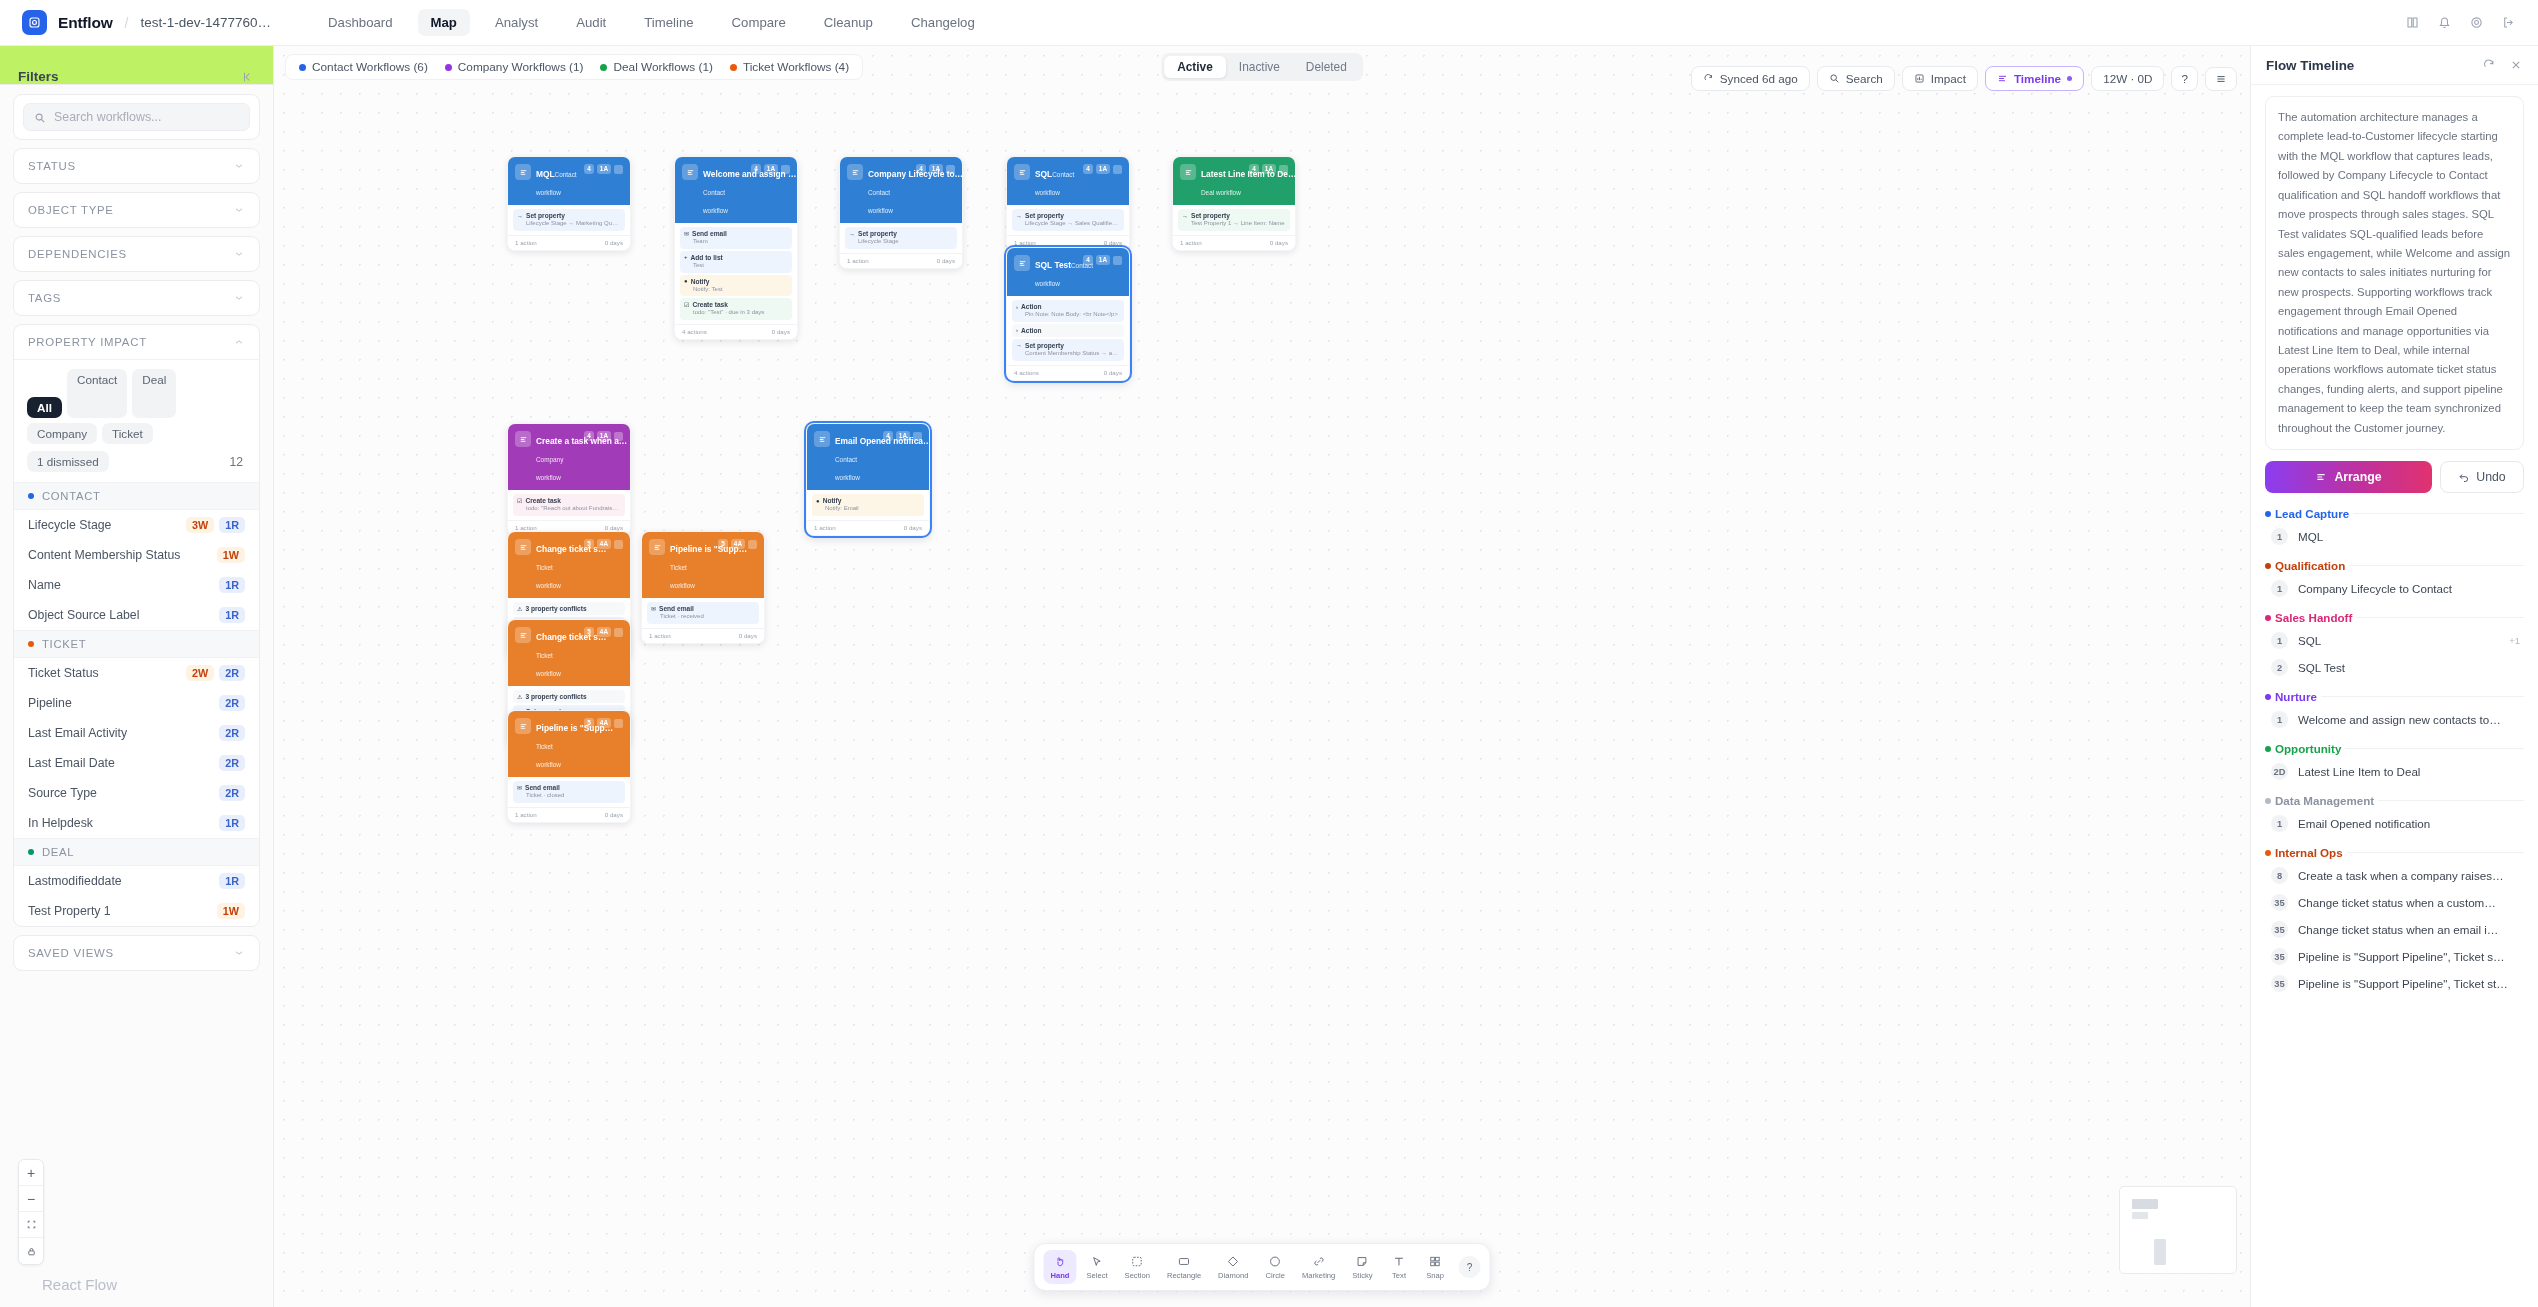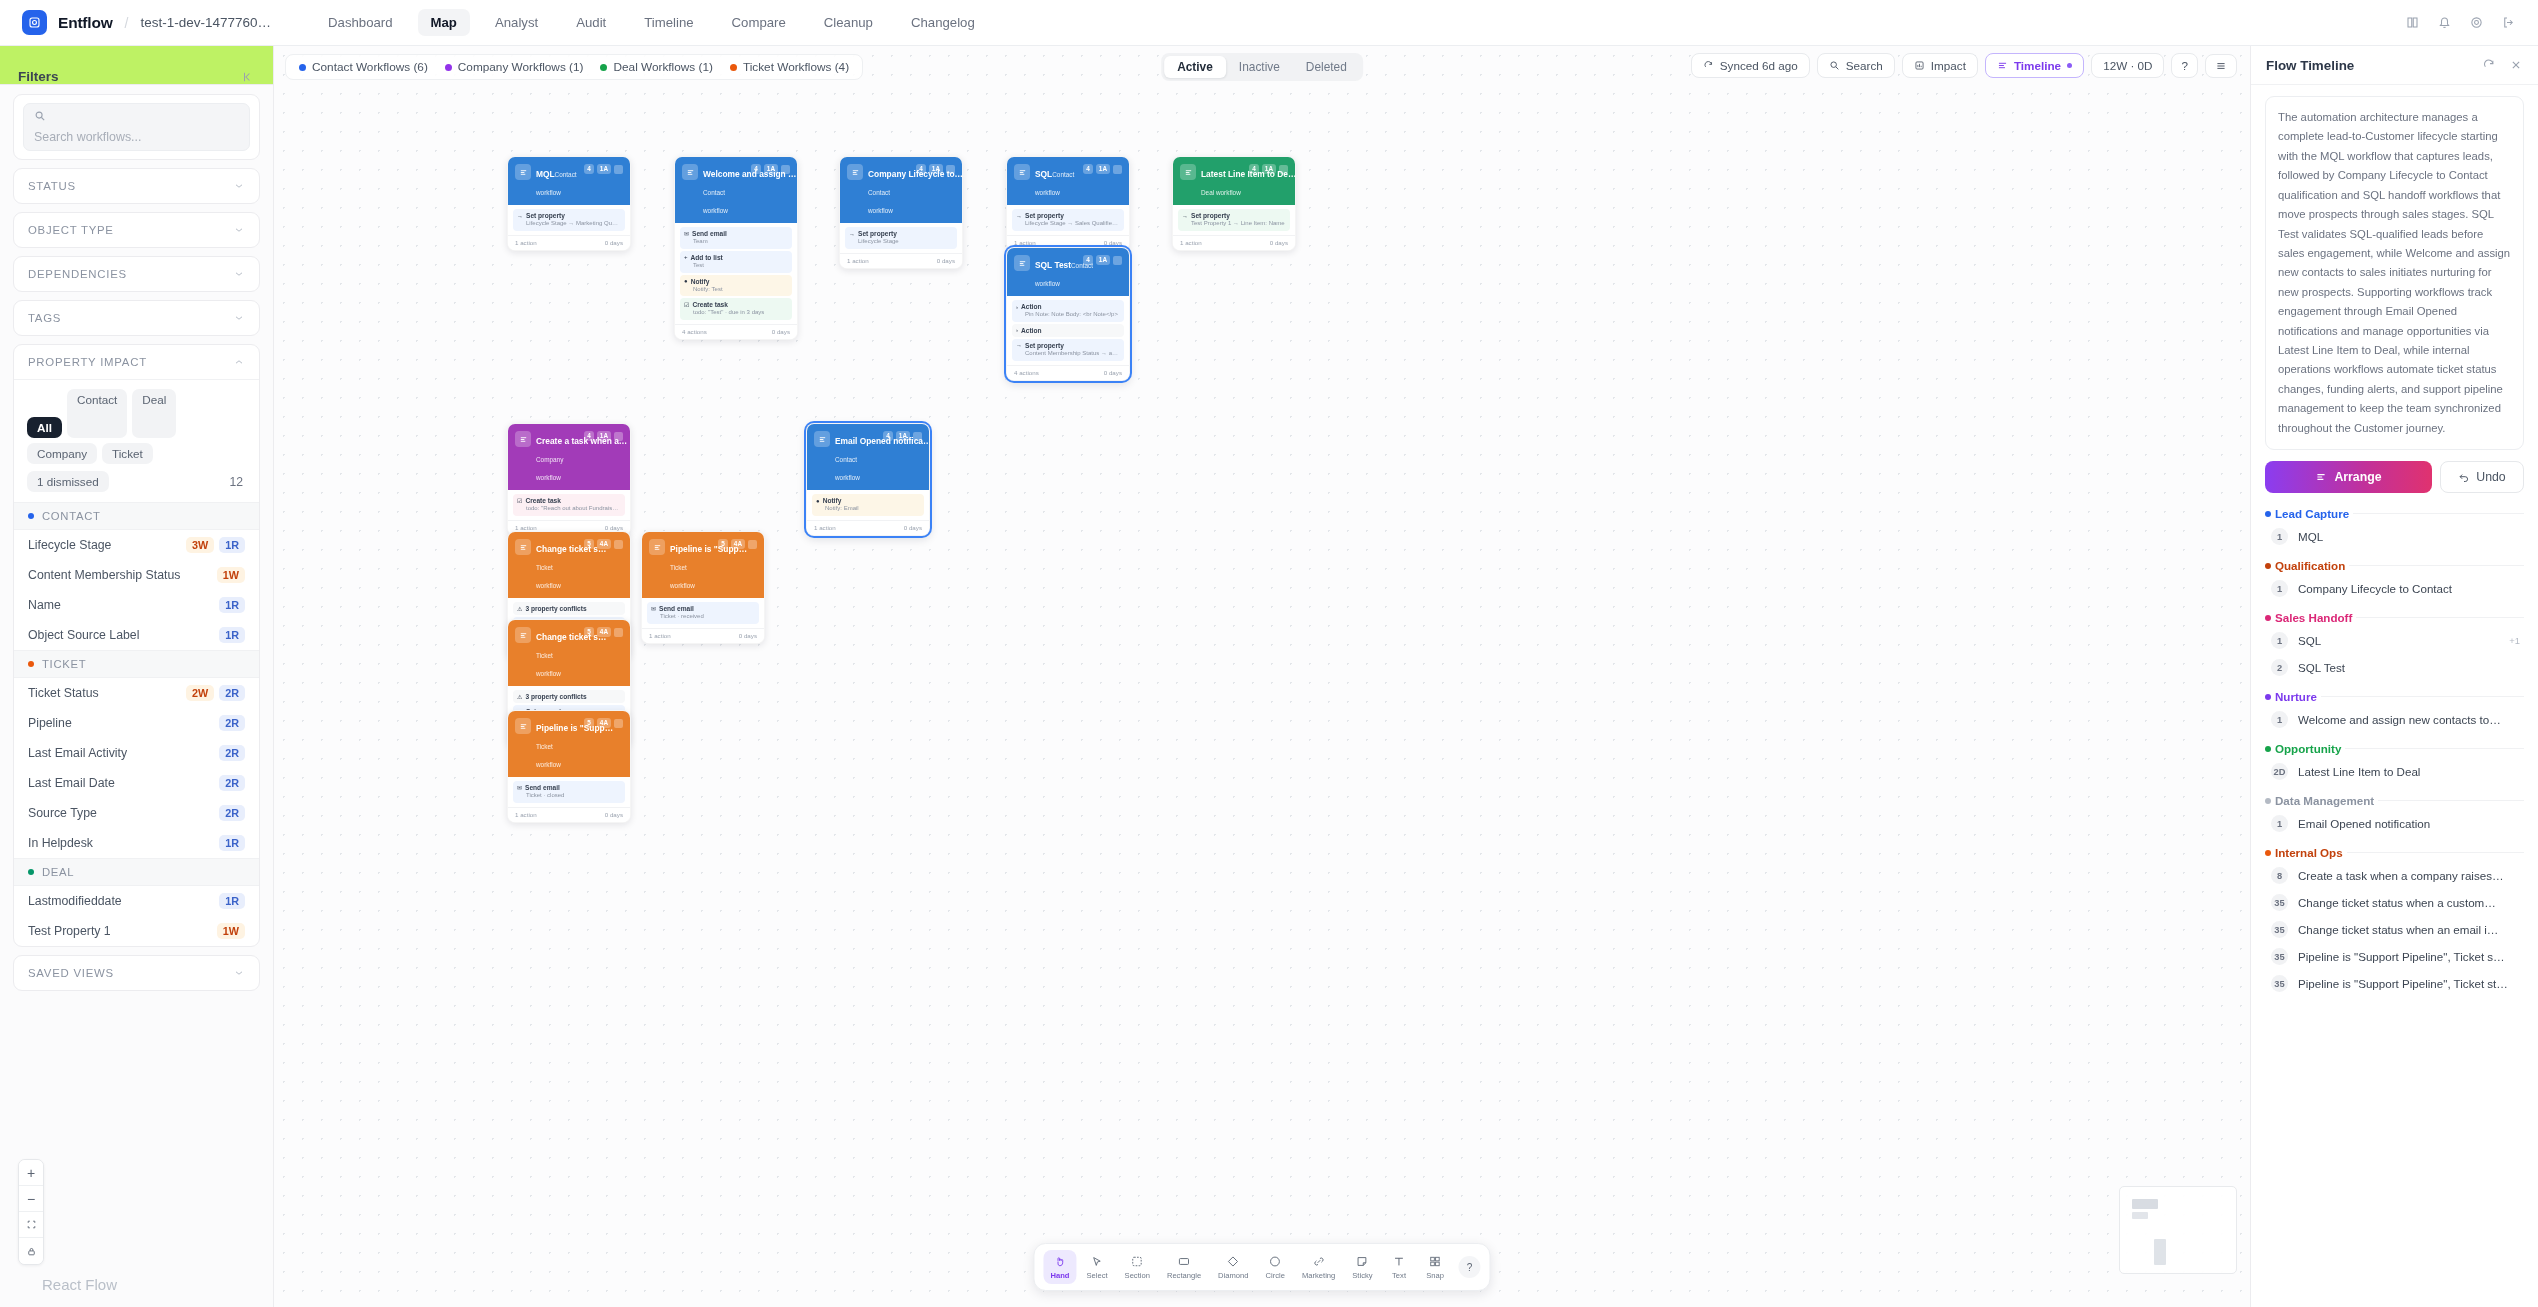--- a/index.html
+++ b/index.html
@@ -49,22 +49,22 @@
   }
   .sb-title { font-size: 13.5px; font-weight: 600; color: #3c4552; }
   .sb-collapse { margin-left: auto; color: #9aa2af; cursor: pointer; display:flex; }
   .sb-scroll { flex: 1; overflow: hidden; padding: 9px 13px 10px 13px; }
 
   .sb-card {
     background: #fff; border: 1px solid #ececef; border-radius: 9px; margin-bottom: 8px;
   }
   .search-wrap { padding: 8px 9px; }
   .search-box {
-    display: flex; align-items: flex-start; gap: 8px; background: #f4f5f7;
-    border: 1px solid #eceef1; border-radius: 7px; padding: 6px 10px; flex-direction: column;
+    display: flex; align-items: flex-end; gap: 8px; background: #f4f5f7;
+    border: 1px solid #eceef1; border-radius: 7px; padding: 6px 10px;
   }
   .search-box svg { color: #9aa2af; flex: none; }
   .search-box input {
     border: none; outline: none; background: transparent; font-size: 12.4px;
     color: #3c4552; width: 100%; font-family: inherit;
   }
   .search-box input::placeholder { color: #a8aeb8; }
 
   .sb-sec {
     display: flex; align-items: center; padding: 11px 14px; cursor: pointer;
@@ -138,21 +138,21 @@
   .seg {
     position: absolute; left: 50%; transform: translateX(-50%); top: 7px;
     display: flex; background: #f1f2f4; border-radius: 8px; padding: 3px;
   }
   .seg button {
     font-size: 11.9px; padding: 4px 13px; border-radius: 6px; border: none; cursor: pointer;
     background: transparent; color: #707a89; font-family: inherit;
   }
   .seg button.active { background: #fff; color: #1f2937; font-weight: 600; box-shadow: 0 1px 2px rgba(16,24,40,.08); }
 
-  .ctrls { position: absolute; right: 13px; top: 7px; display: flex; align-items: center; gap: 7px; }
+  .ctrls { position: absolute; right: 13px; top: 20px; display: flex; align-items: center; gap: 7px; }
   .cbtn {
     display: flex; align-items: center; gap: 6px; font-size: 11.7px; color: #4b5563;
     background: #fff; border: 1px solid #e8eaed; border-radius: 8px; padding: 5px 11px;
     cursor: pointer; white-space: nowrap; font-family: inherit;
   }
   .cbtn.primary { border-color: #c4b5fd; color: #7c3aed; background: #fff; font-weight: 600; }
   .cbtn.icon-only { padding: 5px 9px; }
   .purple-dot { width: 5px; height: 5px; border-radius: 50%; background: #8b5cf6; }
 
   

